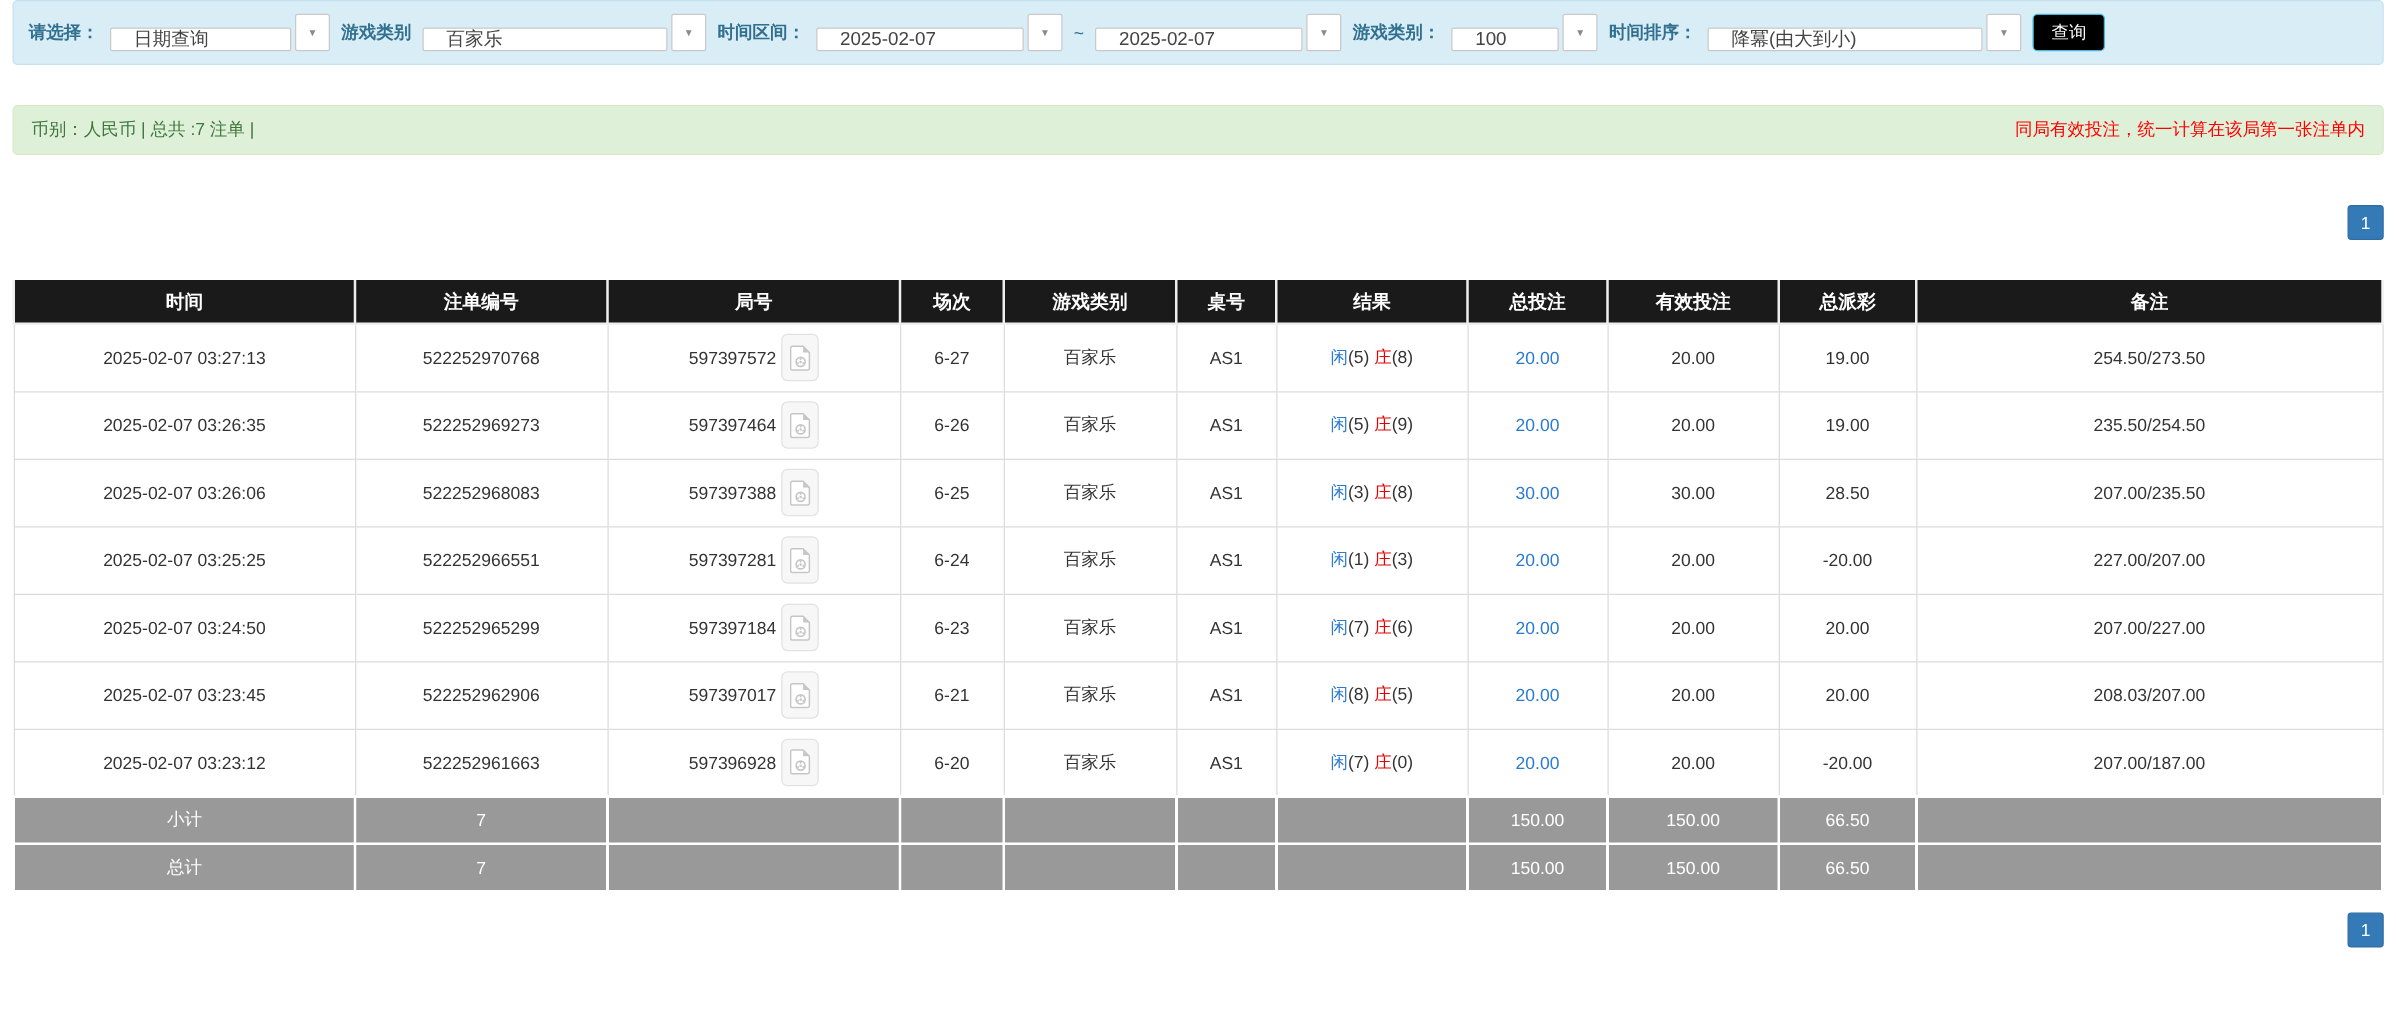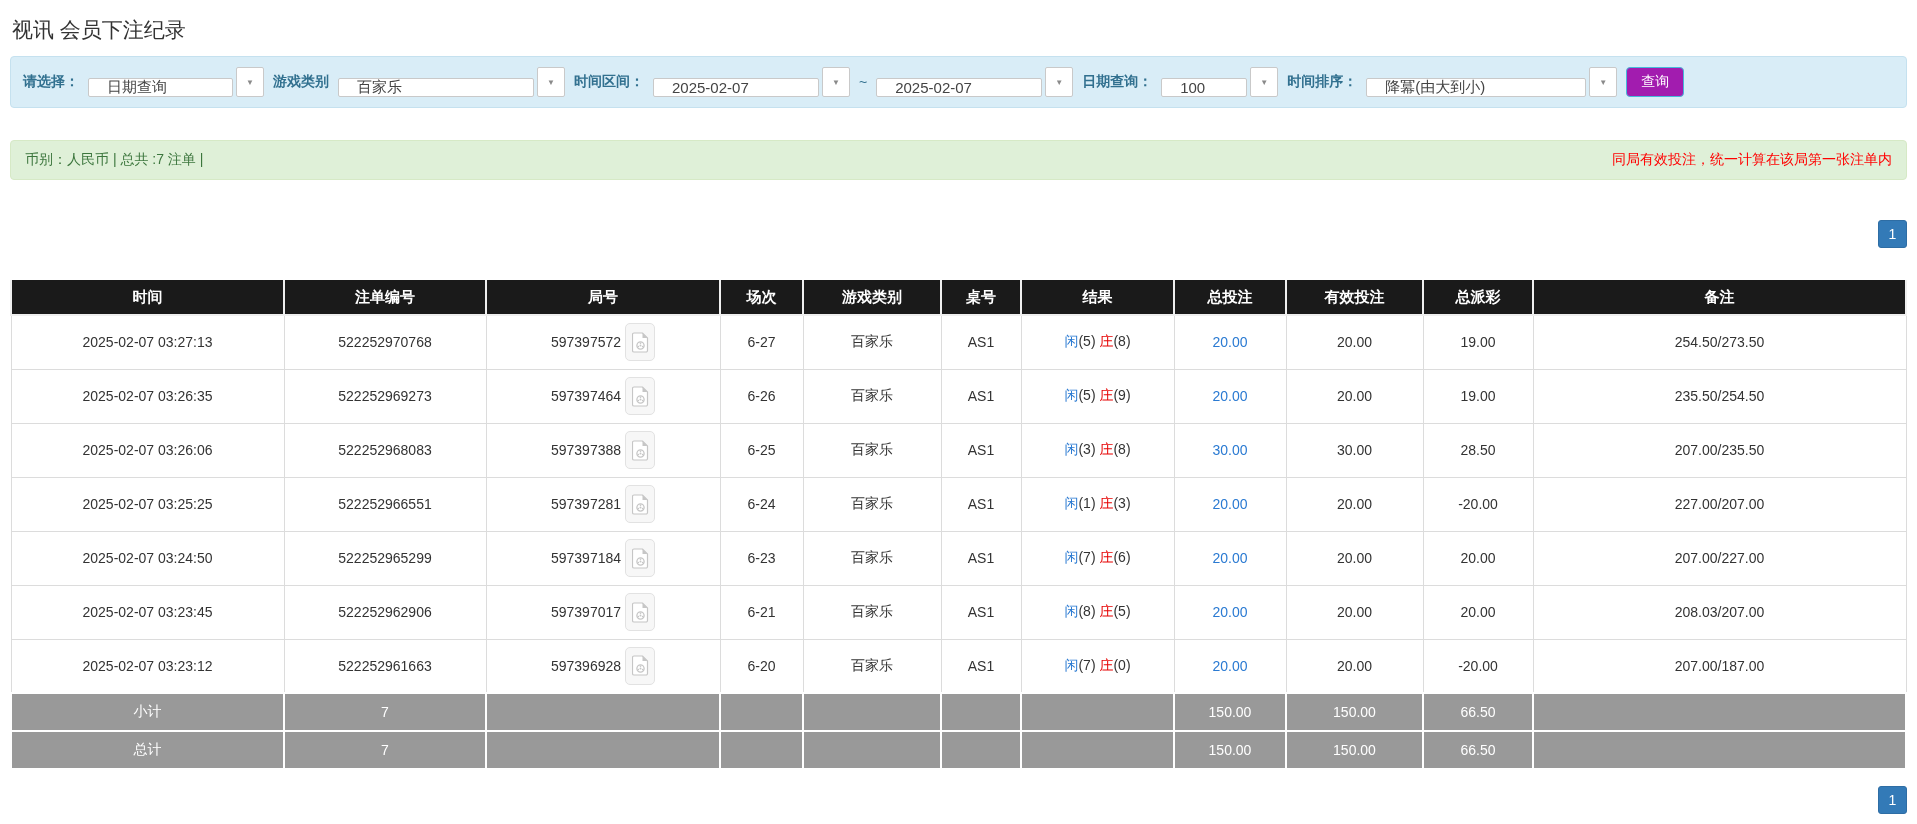--- a/index.html
+++ b/index.html
@@ -23,21 +23,21 @@
     white-space: nowrap;
     margin-top: 11px;
   }
   .combo-arrow {
     width: 28px; background: #fff; border: 1px solid #c9c9c9; border-radius: 2px;
     display: flex; align-items: center; justify-content: center;
     font-size: 8px; color: #8a8a8a; cursor: pointer;
   }
   .tilde { font-size: 14px; color: #31708f; }
   .search-btn {
-    background: #a21caf; border: 1px solid #46b8da; color: #fff; font-size: 14px;
+    background: #000000; border: 1px solid #46b8da; color: #fff; font-size: 14px;
     border-radius: 4px; height: 30px; padding: 0 14px; cursor: pointer;
     font-family: "Liberation Sans", sans-serif;
   }
 
   
   .summary-bar {
     margin-top: 32px; background: #dff0d8; border: 1px solid #d6e9c6; border-radius: 4px;
     height: 40px; display: flex; align-items: center; justify-content: space-between;
     padding: 0 14px;
   }
@@ -76,21 +76,20 @@
   .lbl-player { color: #2a7ad2; }
   .lbl-banker { color: #e60000; }
   .cell-link { color: #2a7ad2; cursor: pointer; }
   .neg { color: #ff0000; }
 </style>
 </head>
 <body>
 
 <div class="page">
 
-  <h1 class="page-title">视讯 会员下注纪录</h1>
 
   <div class="filter-bar">
     <span class="f-label">请选择：</span>
     <span class="combo">
       <span class="combo-text" style="width:145px">日期查询</span>
       <span class="combo-arrow">▼</span>
     </span>
 
     <span class="f-label">游戏类别</span>
     <span class="combo">
@@ -102,21 +101,21 @@
     <span class="combo">
       <span class="combo-text" style="width:166px">2025-02-07</span>
       <span class="combo-arrow">▼</span>
     </span>
     <span class="tilde">~</span>
     <span class="combo">
       <span class="combo-text" style="width:166px">2025-02-07</span>
       <span class="combo-arrow">▼</span>
     </span>
 
-    <span class="f-label">日期查询：</span>
+    <span class="f-label">游戏类别：</span>
     <span class="combo">
       <span class="combo-text" style="width:86px">100</span>
       <span class="combo-arrow">▼</span>
     </span>
 
     <span class="f-label">时间排序：</span>
     <span class="combo">
       <span class="combo-text" style="width:220px">降冪(由大到小)</span>
       <span class="combo-arrow">▼</span>
     </span>

